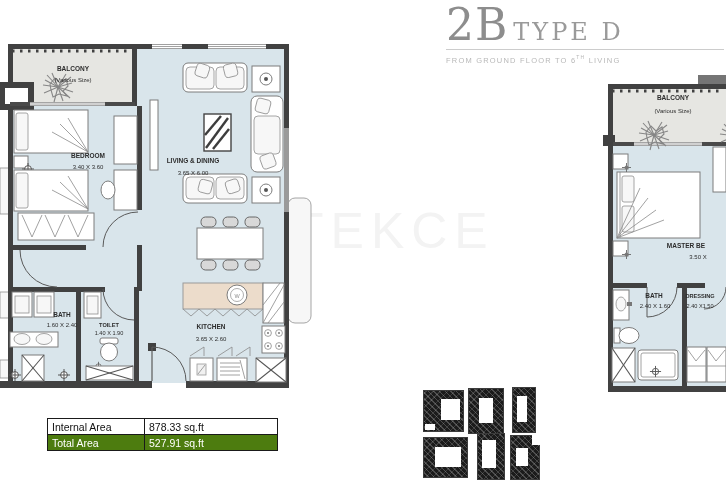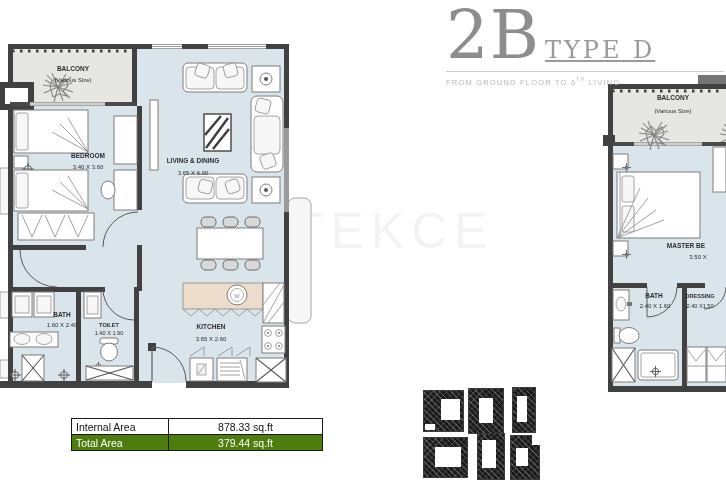--- a/index.html
+++ b/index.html
@@ -8,46 +8,46 @@
     font-family:"Liberation Sans",sans-serif;
   }
   
   .watermark{
     position:absolute;left:293px;top:202px;z-index:0;
     font-size:50px;font-weight:400;letter-spacing:7px;color:#f3f3f3;
   }
   
   .header{position:absolute;left:446px;top:4px;z-index:2;width:282px;}
   .header-line1{display:flex;align-items:baseline;color:#8d8d8d;}
-  .big-title{font-family:"DejaVu Serif",serif;font-size:67px;line-height:0.95;letter-spacing:1px;}
-  .type-title{font-family:"DejaVu Serif",serif;font-size:24px;letter-spacing:3px;color:#9a9a9a;margin-left:5px;text-decoration:underline;}
+  .big-title{font-family:"DejaVu Serif",serif;font-size:44px;line-height:0.95;letter-spacing:1px;}
+  .type-title{font-family:"DejaVu Serif",serif;font-size:24px;letter-spacing:3px;color:#9a9a9a;margin-left:5px;}
   .rule{height:1px;background:#cccccc;margin-top:3px;width:278px;}
   .subtitle{margin-top:4px;font-size:7.5px;letter-spacing:1.2px;color:#b8b8b8;}
   .subtitle sup{font-size:5px;}
   
   .plan{position:absolute;z-index:1;}
   .wall{fill:#414141;}
   .furn{fill:#ffffff;stroke:#7d7d7d;stroke-width:1;}
   .furn2{fill:#f7f7f7;stroke:#8f8f8f;stroke-width:0.8;}
   .chair{fill:#d8d8d8;stroke:#5a5a5a;stroke-width:0.9;}
   .arc{fill:none;stroke:#5a5a5a;stroke-width:1;}
   .thin{stroke:#8a8a8a;stroke-width:0.8;fill:none;}
   .xline{stroke:#555;stroke-width:1.1;fill:none;}
   text.room{font-family:"Liberation Sans",sans-serif;font-size:6.5px;font-weight:700;fill:#2d2d2d;text-anchor:middle;}
   text.dims{font-size:6px;font-weight:400;}
   text.tiny{font-size:5.6px;}
   text.wmark{font-size:5.5px;font-weight:400;fill:#8a8a8a;text-anchor:middle;}
   
   .area-table{
-    position:absolute;left:71px;top:418px;width:252px;z-index:2;
+    position:absolute;left:47px;top:418px;width:231px;z-index:2;
     border-collapse:collapse;font-size:10.5px;color:#111;
   }
   .area-table td{border:1.2px solid #1a1a1a;height:13px;padding:1px 4px;}
   .area-table td.lbl{width:88px;}
-  .area-table td.val{text-align:center;}
+  .area-table td.val{text-align:left;}
   .area-table tr.hl td{background:#4d7c0f;color:#ffffff;}
   
   .siteplan{position:absolute;left:422px;top:386px;width:122px;height:96px;z-index:1;}
   .blk{
     position:absolute;background:#1b1b1b;
     background-image:
       repeating-linear-gradient(45deg, rgba(255,255,255,0.22) 0 1px, transparent 1px 4px),
       repeating-linear-gradient(-45deg, rgba(255,255,255,0.14) 0 1px, transparent 1px 5px);
     box-shadow:0 0 0 1px #3c3c3c inset;
   }
@@ -418,21 +418,21 @@
 </svg>
 
 <table class="area-table">
   <tbody>
     <tr>
       <td class="lbl">Internal Area</td>
       <td class="val">878.33 sq.ft</td>
     </tr>
     <tr class="hl">
       <td class="lbl">Total Area</td>
-      <td class="val">379.44 sq.ft</td>
+      <td class="val">527.91 sq.ft</td>
     </tr>
   </tbody>
 </table>
 
 <div class="siteplan">
   <div class="blk" style="left:1px;top:4px;width:41px;height:42px;"></div>
   <div class="cut" style="left:19px;top:13px;width:19px;height:21px;"></div>
   <div class="cut" style="left:3px;top:38px;width:10px;height:6px;"></div>
   <div class="blk" style="left:46px;top:2px;width:36px;height:46px;"></div>
   <div class="cut" style="left:57px;top:12px;width:14px;height:25px;"></div>

